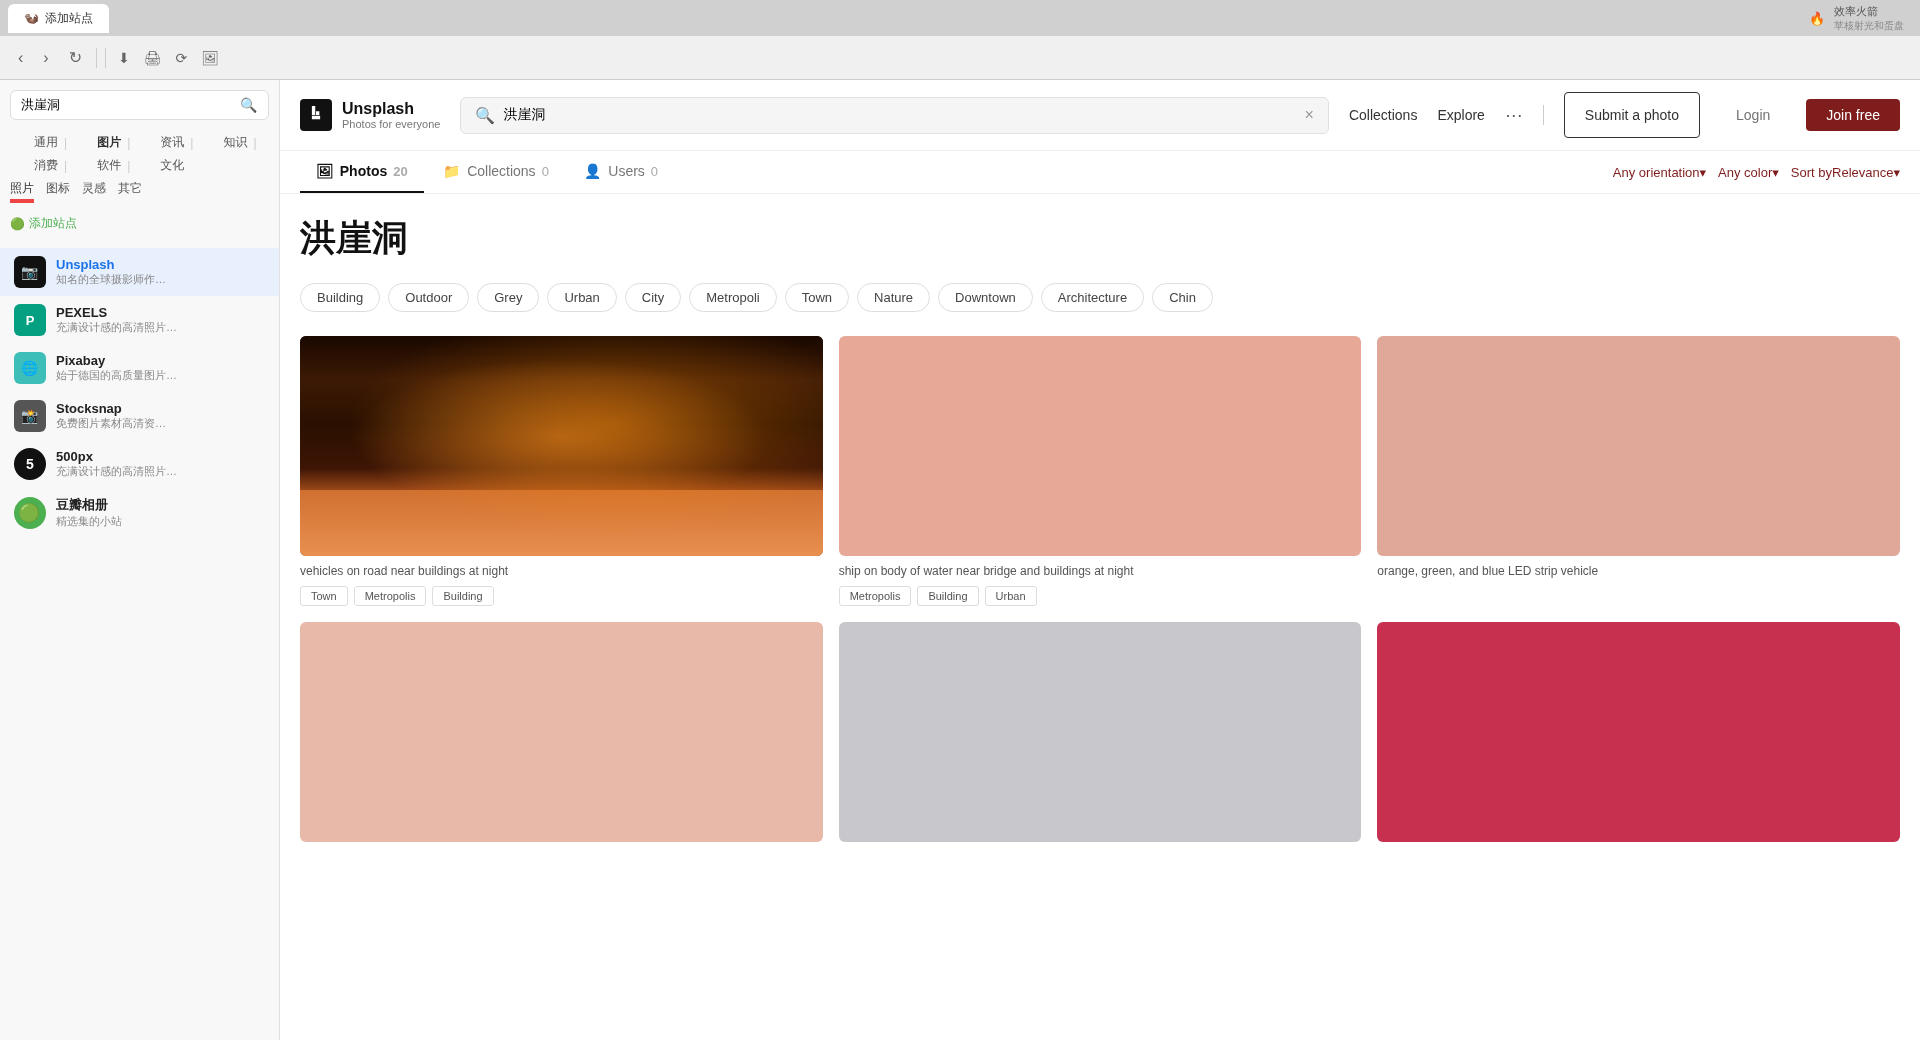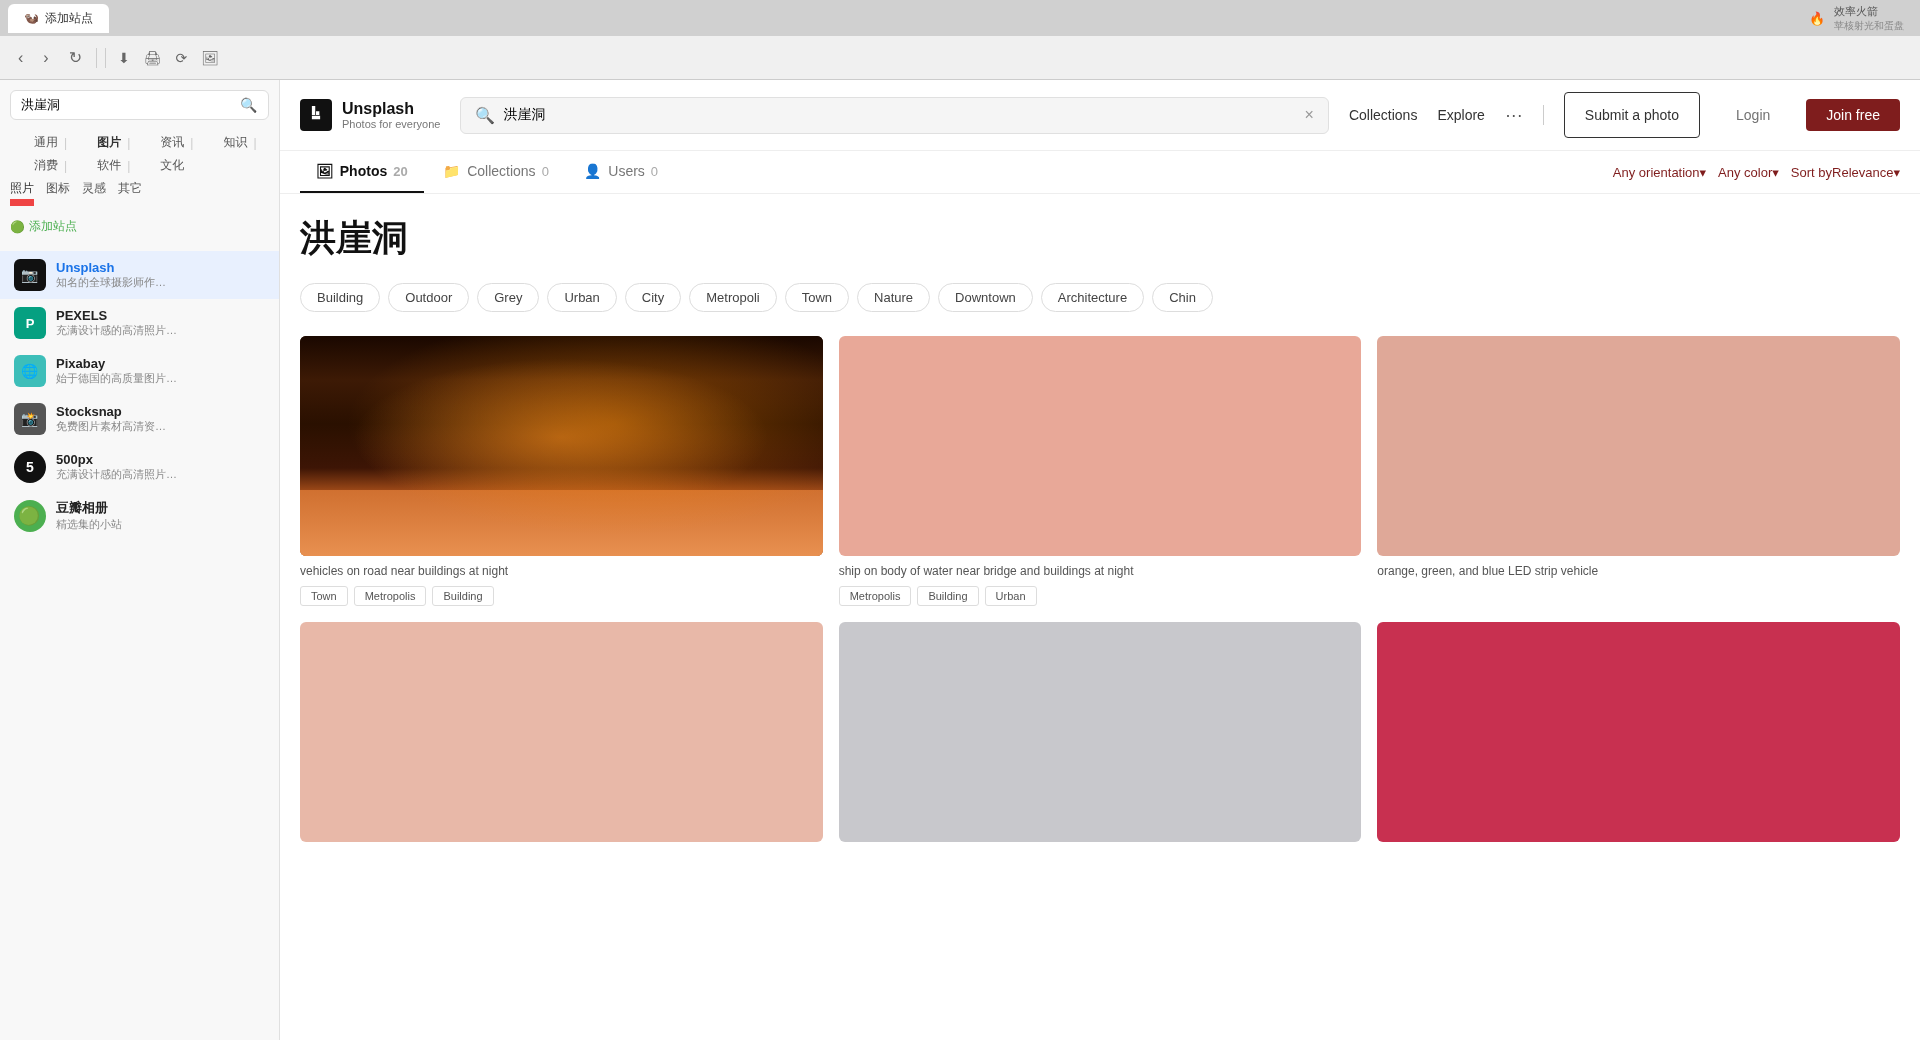--- a/index.html
+++ b/index.html
@@ -34,21 +34,21 @@
     .sidebar-search { padding: 10px; }
     .sidebar-search-box { display: flex; align-items: center; background: white; border: 1px solid #ddd; border-radius: 6px; padding: 6px 10px; gap: 6px; }
     .sidebar-search-input { border: none; outline: none; font-size: 13px; flex: 1; }
     .search-icon-btn { background: none; border: none; cursor: pointer; color: #666; font-size: 14px; }
 
     .sidebar-categories { display: flex; align-items: center; padding: 4px 10px; gap: 6px; font-size: 12px; color: #555; flex-wrap: wrap; }
     .sidebar-cat { color: #555; cursor: pointer; margin-left: 24px; }
     .sidebar-cat.active { color: #333; font-weight: 600; }
     .sidebar-subcats { display: flex; padding: 2px 10px 8px; gap: 12px; font-size: 12px; }
     .sidebar-subcat { color: #555; cursor: pointer; }
-    .sidebar-subcat.active { color: #333; border-bottom: 7px solid #ef4444; padding-bottom: 2px; }
+    .sidebar-subcat.active { color: #333; border-bottom: 4px solid #ef4444; padding-bottom: 2px; }
     .sidebar-add { padding: 4px 10px 8px; display: flex; align-items: center; }
     .sidebar-add-btn { display: flex; align-items: center; gap: 4px; font-size: 12px; color: #4CAF50; cursor: pointer; background: none; border: none; }
 
     .site-list { flex: 1; overflow-y: auto; padding: 8px 0; }
     .site-item { display: flex; align-items: center; padding: 8px 14px; gap: 10px; cursor: pointer; }
     .site-item.active { background: #e8f0fe; }
     .site-icon { width: 32px; height: 32px; border-radius: 6px; display: flex; align-items: center; justify-content: center; font-size: 18px; flex-shrink: 0; }
     .site-info { flex: 1; min-width: 0; }
     .site-name { font-size: 13px; font-weight: 600; color: #1a73e8; }
     .site-name.black { color: #222; }

